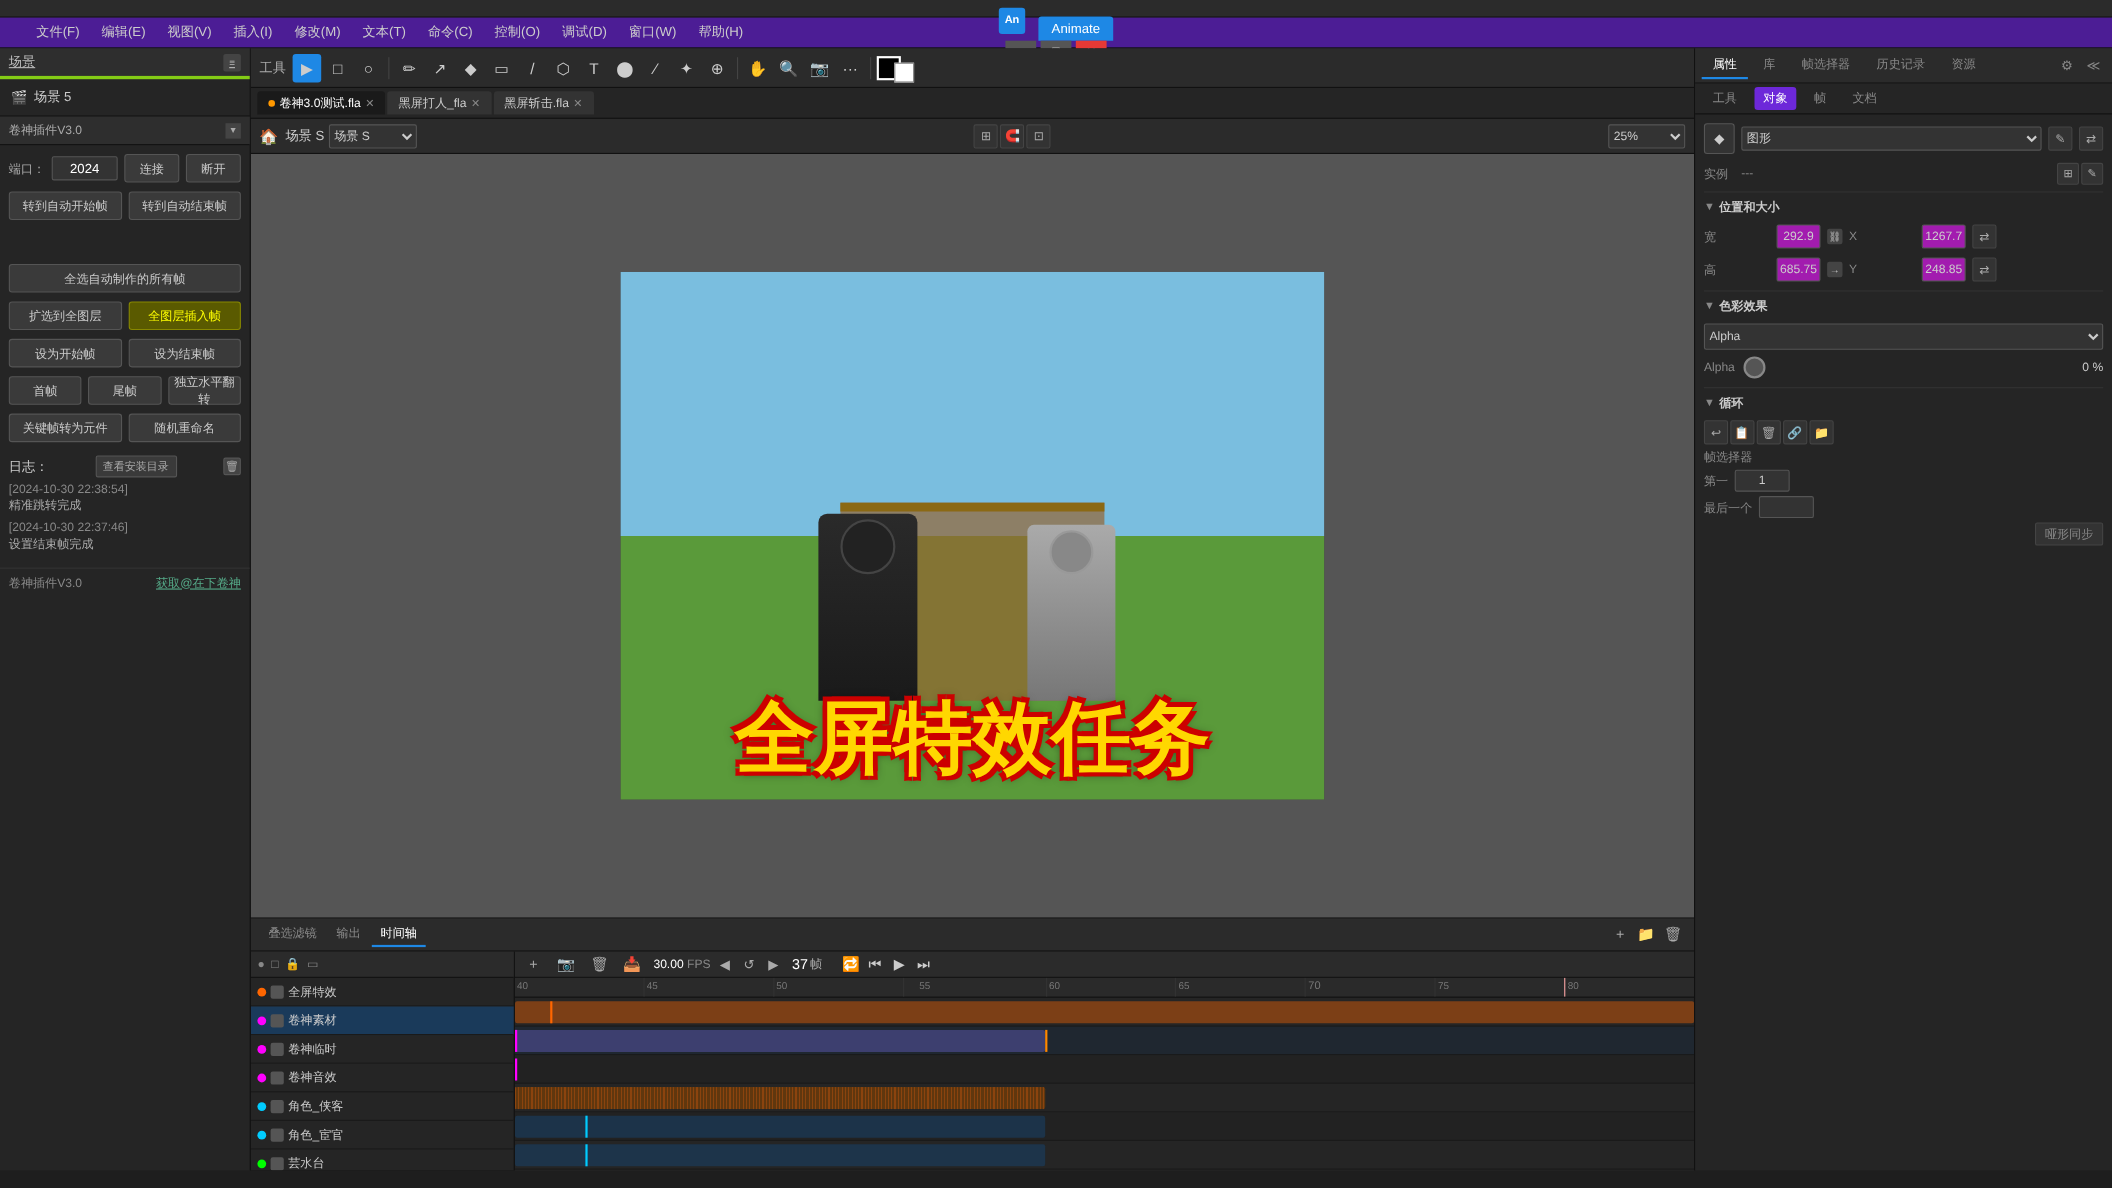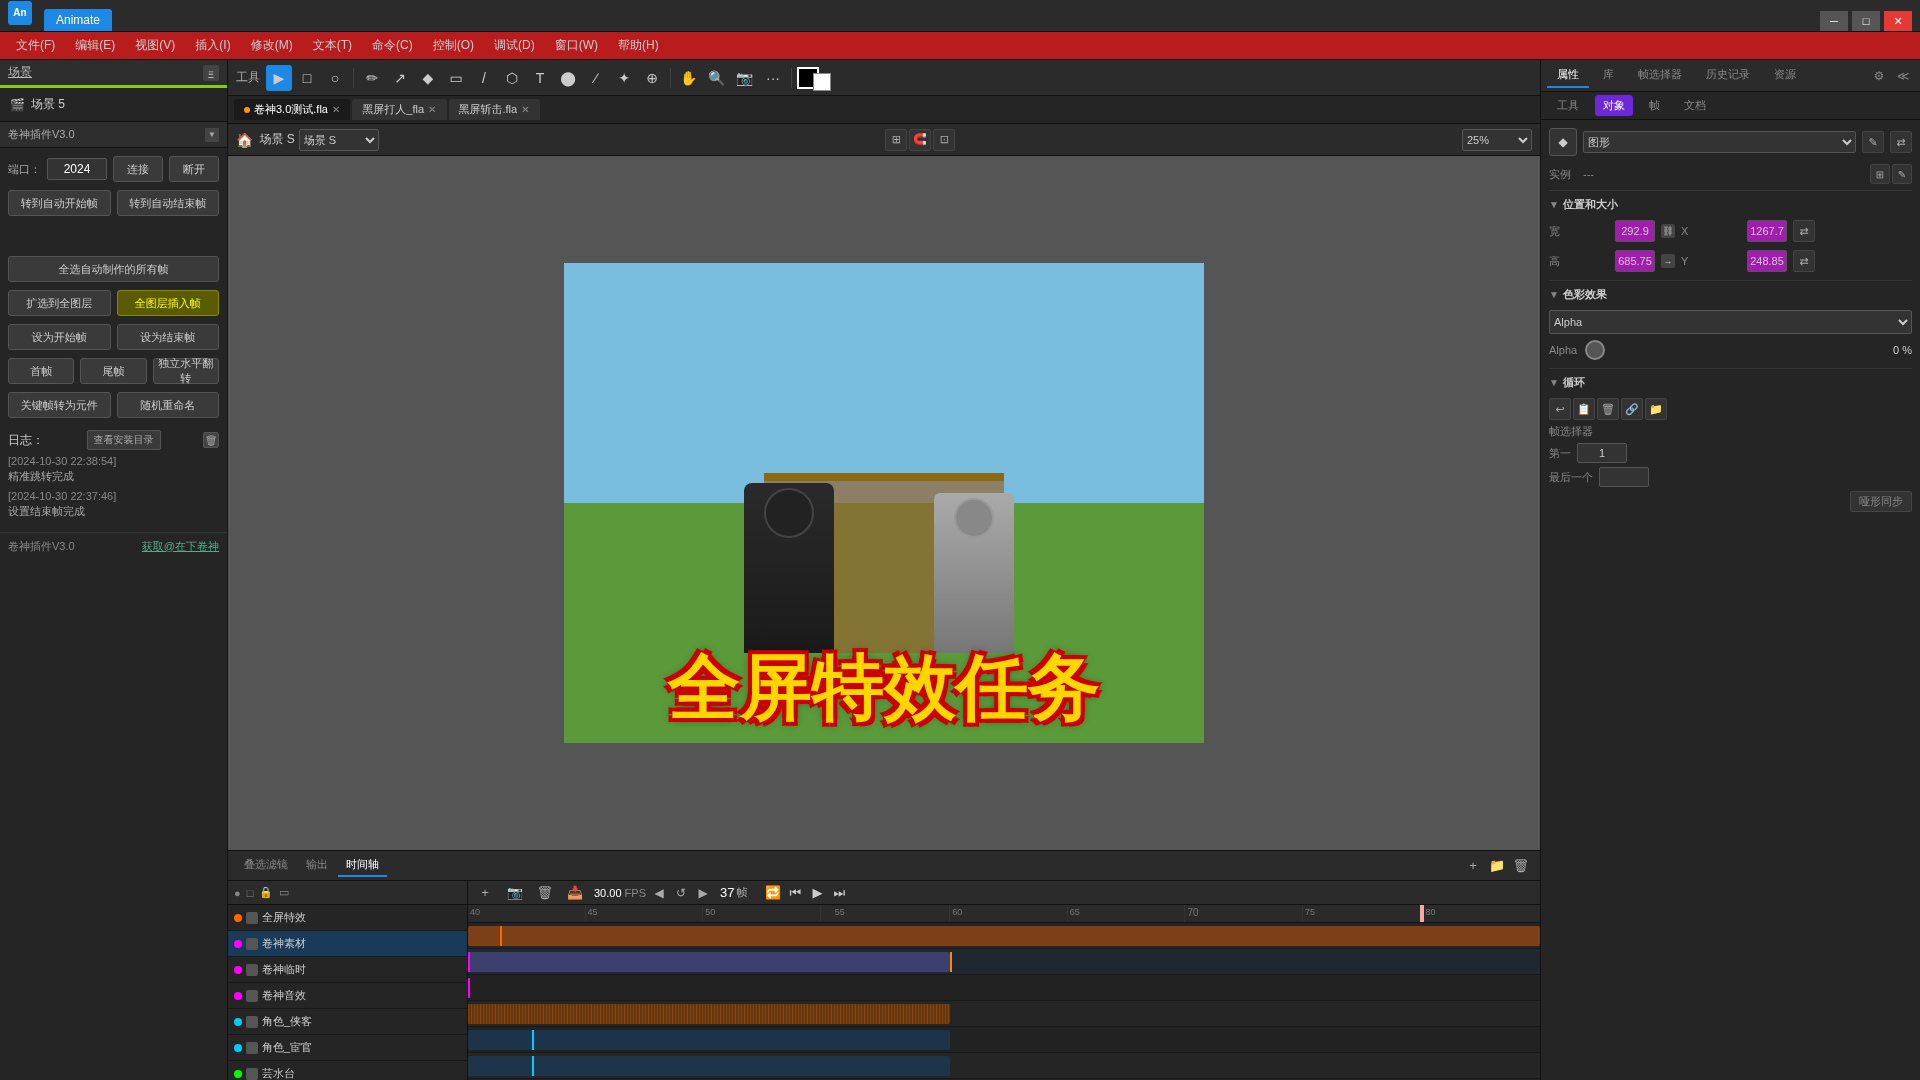--- a/index.html
+++ b/index.html
@@ -9,27 +9,28 @@
       background: #1e1e1e;
       font-family: 'Microsoft YaHei', Arial, sans-serif;
       font-size: 12px;
       color: #ccc;
       overflow: hidden;
       user-select: none;
     }
 
     
     .title-bar {
-      height: 32px;
+      height: 16px;
       background: #2b2b2b;
       display: flex;
-      align-items: flex-end;
+      align-items: center;
       justify-content: space-between;
       padding: 0 8px;
       border-bottom: 1px solid #111;
+      flex-direction: column;
     }
     .title-bar-left {
       display: flex;
       align-items: center;
       gap: 8px;
     }
     .title-tab {
       padding: 4px 12px;
       background: #3c3c3c;
       border-radius: 3px 3px 0 0;
@@ -58,24 +59,24 @@
       align-items: center;
       justify-content: center;
     }
     .win-btn.close { background: #e53935; }
     .win-btn.maximize { background: #555; }
     .win-btn.minimize { background: #555; }
 
     
     .menu-bar {
       height: 28px;
-      background: #b91c1c;
-      display: flex;
-      align-items: center;
-      padding: 0 8px;
+      background: #4c1d95;
+      display: flex;
+      align-items: center;
+      padding: 0 25px;
       gap: 4px;
       border-bottom: 1px solid #111;
     }
     .menu-item {
       padding: 3px 8px;
       font-size: 12px;
       color: #ccc;
       cursor: pointer;
       border-radius: 3px;
     }
@@ -1259,21 +1260,21 @@
                 </div>
                 <div style="flex:1;border-right:1px solid #333;position:relative;">
                   <span style="font-size:9px;color:#777;position:absolute;left:2px;top:2px;">60</span>
                 </div>
                 <div style="flex:1;border-right:1px solid #333;position:relative;">
                   <span style="font-size:9px;color:#777;position:absolute;left:2px;top:2px;">65</span>
                 </div>
                 <div style="flex:1;border-right:1px solid #333;position:relative;">
                   <span style="font-size:10px;color:#777;position:absolute;left:2px;top:2px;">70</span>
                 </div>
-                <div style="flex:1;border-right:4px solid #fca5a5;position:relative;">
+                <div style="flex:1;border-right:1px solid #fca5a5;position:relative;">
                   <span style="font-size:9px;color:#777;position:absolute;left:2px;top:2px;">75</span>
                 </div>
                 <div style="flex:1;position:relative;">
                   <span style="font-size:9px;color:#777;position:absolute;left:2px;top:2px;">80</span>
                 </div>
               </div>
             </div>
 
             <div class="tracks-area">
 

